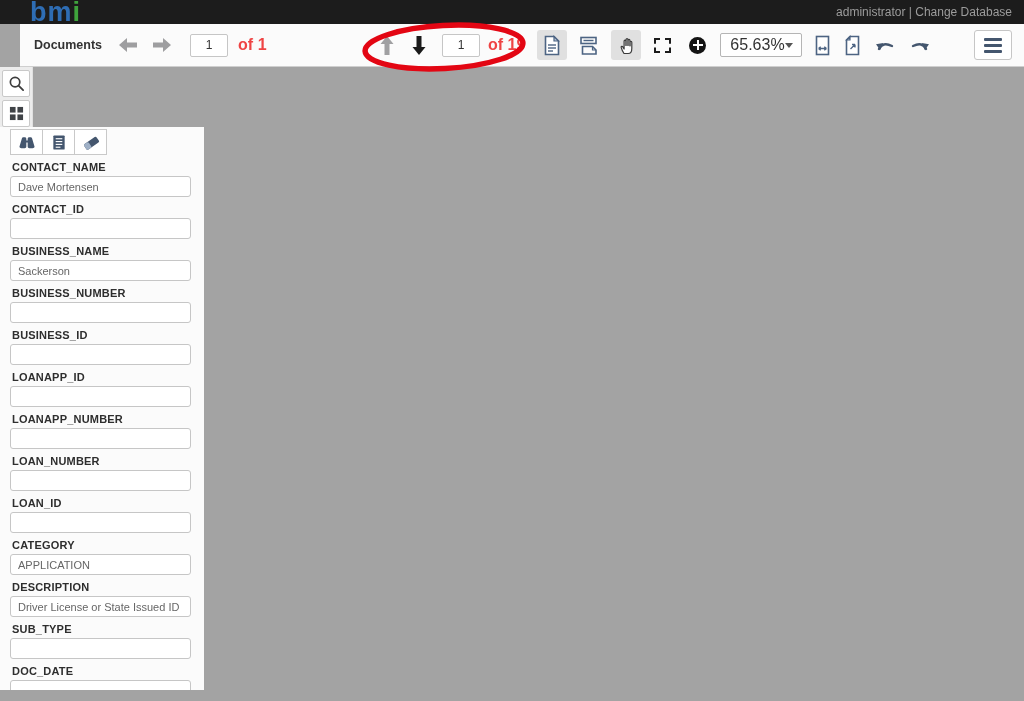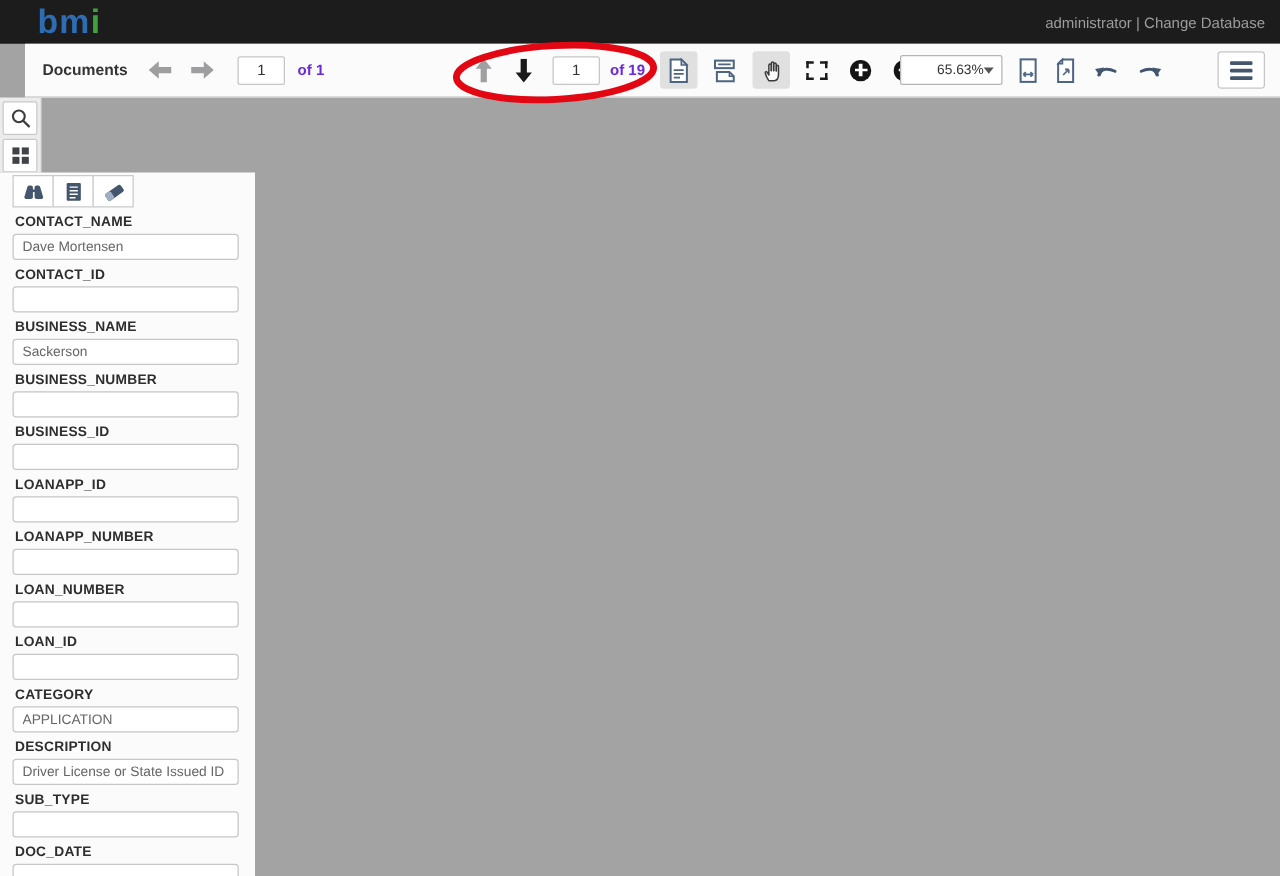--- a/index.html
+++ b/index.html
@@ -4,53 +4,53 @@
 <style>
   * { box-sizing: border-box; }
   html,body { margin:0; padding:0; }
   body {
     width:1024px; height:701px; overflow:hidden; position:relative;
     font-family:"Liberation Sans", sans-serif; background:#a3a3a3;
   }
 
   
   .topbar {
-    height:35px; background:#1c1c1c; display:flex; align-items:center;
+    height:24px; background:#1c1c1c; display:flex; align-items:center;
     justify-content:space-between; padding:0 12px 0 30px;
   }
   .logo { font-size:27px; font-weight:bold; letter-spacing:1px; line-height:35px; }
   .logo .lb { color:#2e6db4; }
   .logo .lg { color:#3fa33c; }
   .session { color:#9c9c9c; font-size:12px; }
 
   
   .toolbar {
     position:relative; height:43px; background:#fbfbfb;
     border-bottom:1px solid #cfcfcf;
     margin-left:20px;
   }
   .grp { position:absolute; top:0; height:42px; display:flex; align-items:center; }
   .tb-label { font-size:12.5px; font-weight:bold; color:#333; }
-  .tb-of { font-size:12px; font-weight:bold; color:#6d28d9; }
+  .tb-of { font-size:16px; font-weight:bold; color:#ef4444; }
   .tb-input {
     width:38px; height:23px; border:1px solid #c6c6c6; border-radius:2px;
     text-align:center; font-size:12px; color:#333; padding:0;
     font-family:"Liberation Sans", sans-serif;
   }
   .tbtn {
     width:30px; height:30px; display:flex; align-items:center; justify-content:center;
     border-radius:3px; background:transparent; border:none; padding:0; cursor:pointer;
   }
   .tbtn.active { background:#e0e0e0; }
   .icnbtn { background:none; border:none; padding:0; display:flex; align-items:center; cursor:pointer; }
 
   .zoom-select {
     width:82px; height:24px; border:1px solid #b5b5b5; background:#fff; border-radius:2px;
-    display:flex; align-items:center; justify-content:flex-end;
-    font-size:11px; color:#333; padding:0 6px 0 7px; cursor:pointer;
+    display:flex; align-items:center; justify-content:center;
+    font-size:16px; color:#333; padding:0 6px 0 7px; cursor:pointer;
   }
   .caret { width:0; height:0; border-left:4px solid transparent; border-right:4px solid transparent; border-top:5px solid #555; }
 
   .menu-btn {
     position:absolute; right:12px; top:6px; width:38px; height:30px;
     border:1px solid #c6c6c6; border-radius:3px; background:#fff;
     display:flex; flex-direction:column; align-items:center; justify-content:center; gap:3px; cursor:pointer;
   }
   .menu-btn .bar { width:18px; height:3px; background:#44566e; border-radius:1px; }
 

